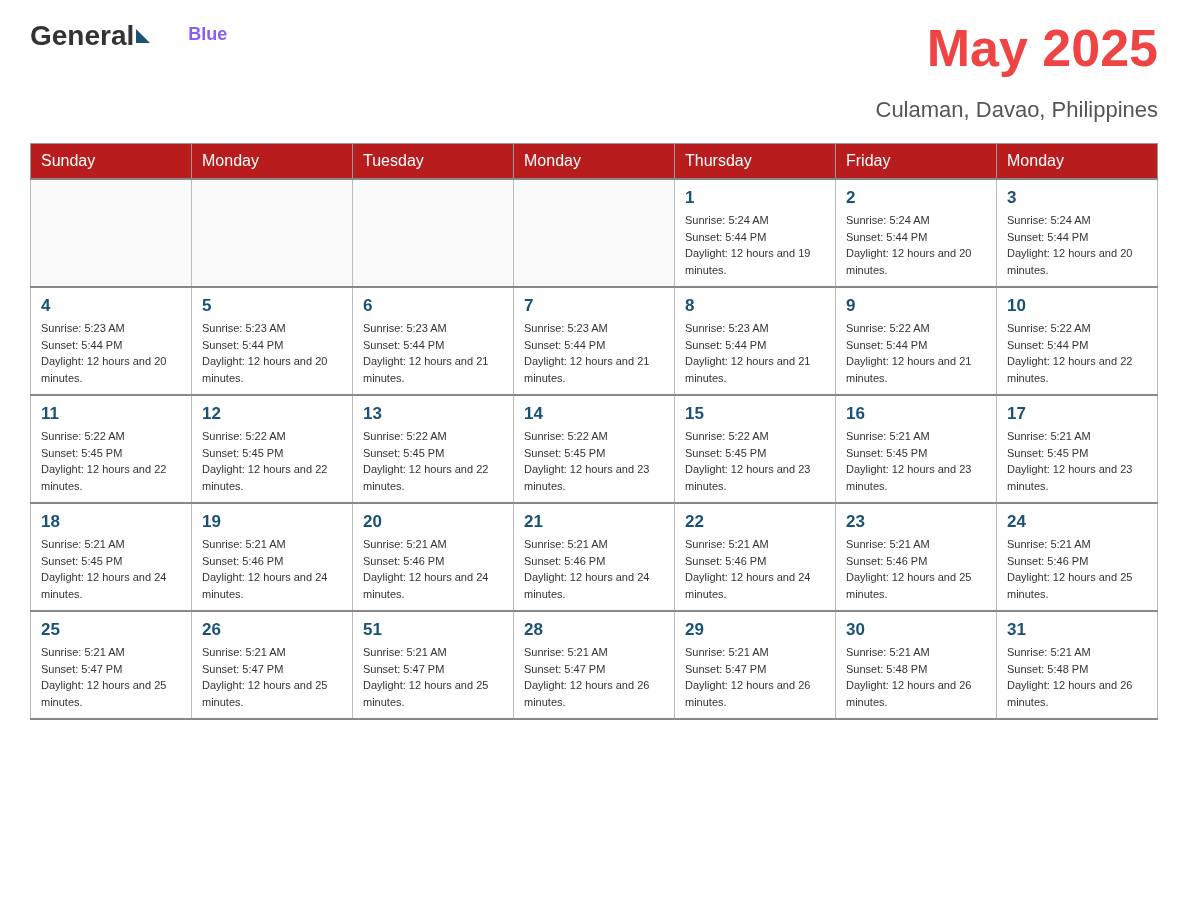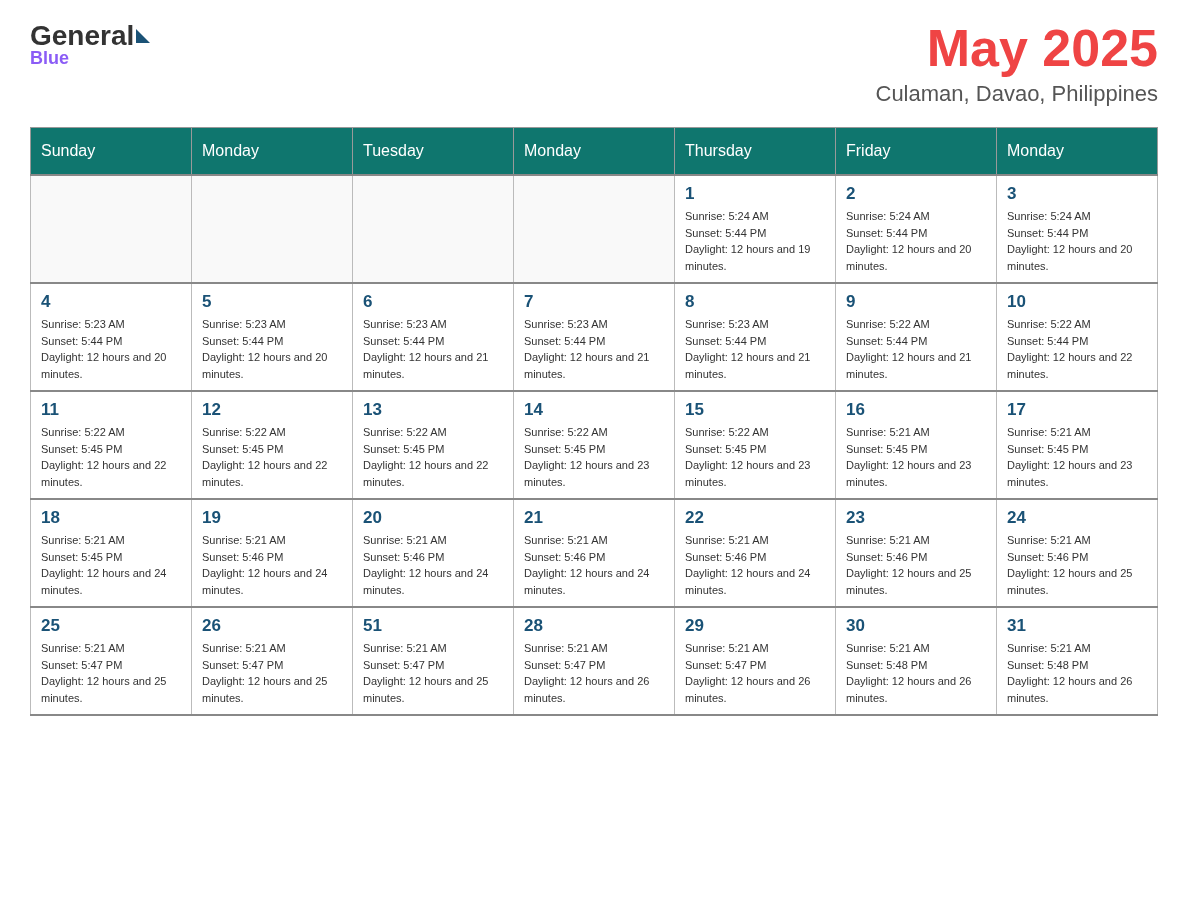--- a/index.html
+++ b/index.html
@@ -11,22 +11,23 @@
       padding: 20px 30px;
     }
     .header {
       display: flex;
       justify-content: space-between;
       align-items: flex-start;
       margin-bottom: 20px;
     }
     .logo {
       display: flex;
-      flex-direction: column;
-      align-items: flex-start;
+      flex-direction: row;
+      align-items: center;
+      gap: 36px;
     }
     .logo-text {
       display: flex;
       align-items: center;
       font-size: 28px;
       font-weight: bold;
       color: #333;
     }
     .logo-general { color: #333; }
     .logo-arrow {
@@ -49,32 +50,32 @@
     .title-area { text-align: right; }
     .month-title {
       font-size: 52px;
       font-weight: bold;
       color: #ef4444;
       line-height: 1.1;
     }
     .location {
       font-size: 22px;
       color: #555;
-      margin-top: 4px;
+      margin-top: 20px;
     }
     .calendar {
       width: 100%;
       border-collapse: collapse;
       border: 1px solid #999;
     }
     .calendar th {
-      background: #0f766e;
+      background: #b91c1c;
       color: #fff;
       font-size: 16px;
-      padding: 14px 10px;
+      padding: 8px 10px;
       text-align: left;
       border: 1px solid #999;
       font-weight: normal;
     }
     .calendar td {
       vertical-align: top;
       padding: 8px 10px;
       border: 1px solid #bbb;
       width: 14.28%;
       min-height: 90px;

